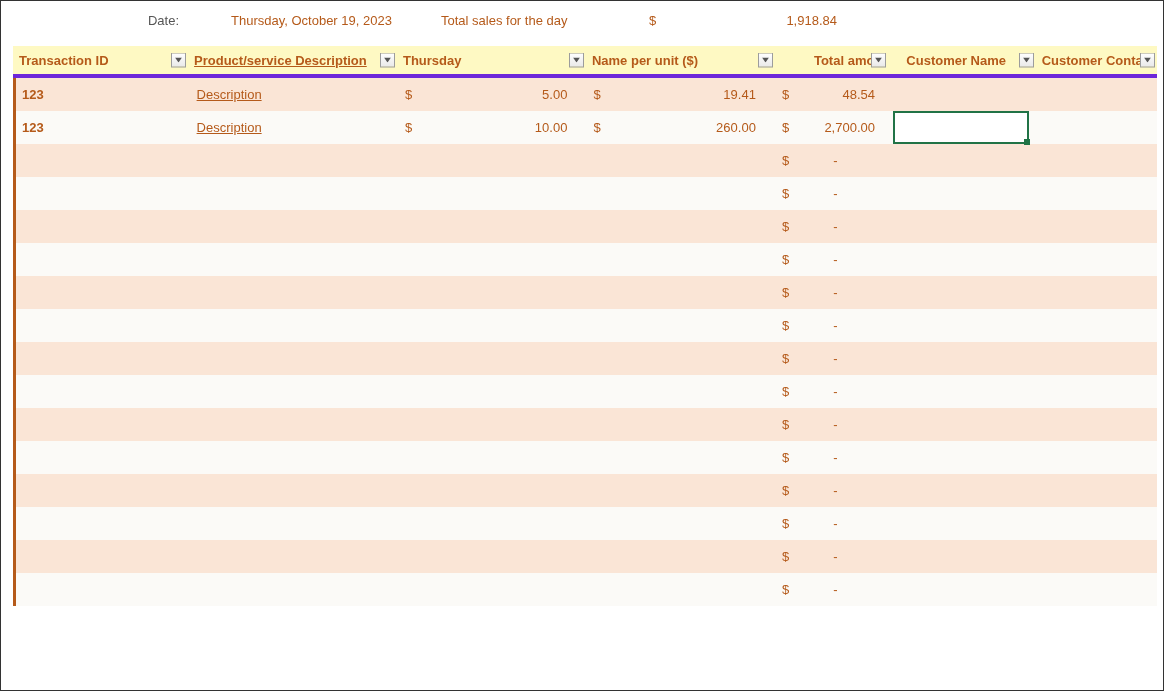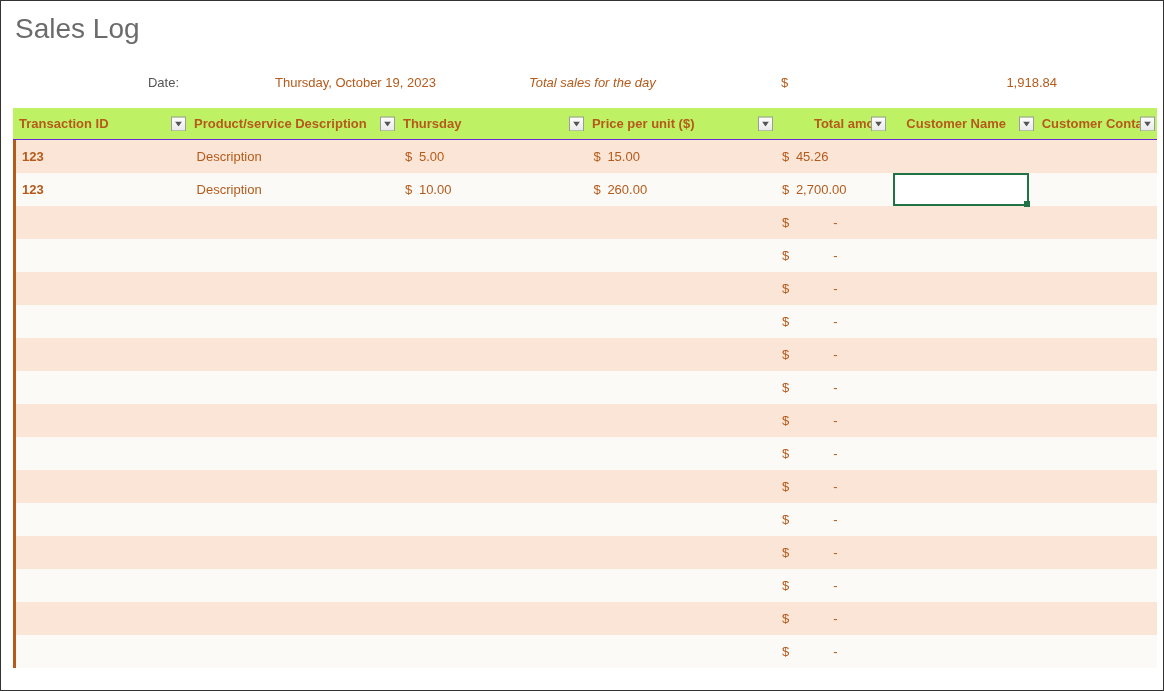--- a/index.html
+++ b/index.html
@@ -25,36 +25,34 @@
       margin-bottom: 30px;
       margin-left: 2px;
     }
     .summary-row {
       display: flex;
       align-items: center;
       font-size: 13px;
       color: #b55a1a;
       margin-bottom: 18px;
       padding-left: 2px;
-      gap: 44px;
     }
     .summary-label-date {
       width: 176px;
       text-align: right;
       padding-right: 12px;
       color: #555;
     }
     .summary-value-date {
       width: 210px;
       margin-left: 40px;
     }
     .summary-label-total {
       width: 208px;
       text-align: left;
-      font-style: italic;
     }
     .summary-currency {
       width: 20px;
       text-align: left;
     }
     .summary-spacer {
       width: 108px;
     }
     .summary-value-total {
       width: 60px;
@@ -63,22 +61,22 @@
     .table-wrap {
       width: 100%;
     }
     .header-row {
       display: flex;
       align-items: center;
       color: #b55a1a;
       font-weight: 700;
       font-size: 13px;
       height: 32px;
-      border-bottom: 1px solid #6d28d9;
-      background: #bef264;
+      border-bottom: 4px solid #6d28d9;
+      background: #fef9c3;
     }
     .data-row {
       display: flex;
       align-items: center;
       height: 33px;
       font-size: 13px;
       color: #b55a1a;
     }
     .data-row.even {
       background: #fae5d6;
@@ -88,29 +86,29 @@
       background: #fbfaf7;
       border-left: 3px solid #b55a1a;
     }
     .col {
       position: relative;
       padding: 0 6px;
       overflow: hidden;
       white-space: nowrap;
     }
     .col-tid { width: 176px; font-weight: 700; }
-    .col-desc { width: 210px; }
+    .col-desc { width: 210px; text-decoration: underline; }
     .col-qty { width: 190px; }
     .col-price { width: 190px; }
     .col-amt { width: 114px; }
     .col-name { width: 136px; margin-left: 12px; }
     .col-contact { width: 122px; }
     .num-cell { display: flex; justify-content: space-between; }
     .num-cur { width: 14px; text-align: left; }
-    .num-val { text-align: left; flex: 1; padding-right: 14px; }
+    .num-val { text-align: right; flex: 1; padding-right: 14px; }
     .col-amt .num-val { padding-right: 8px; }
     .dash { text-align: center; }
     .filter-btn {
       position: absolute;
       right: 2px;
       top: 50%;
       transform: translateY(-50%);
       width: 15px;
       height: 15px;
       border: 1px solid #9c9c9c;
@@ -138,21 +136,20 @@
       bottom: -3px;
       width: 6px;
       height: 6px;
       background: #217346;
     }
   </style>
 </head>
 <body>
 
 <div class="container">
-  <h1 class="title">Sales Log</h1>
 
   <div class="summary-row">
     <div class="summary-label-date">Date:</div>
     <div class="summary-value-date">Thursday, October 19, 2023</div>
     <div class="summary-label-total">Total sales for the day</div>
     <div class="summary-currency">$</div>
     <div class="summary-spacer"></div>
     <div class="summary-value-total">1,918.84</div>
   </div>
 
@@ -176,21 +173,21 @@
       </div>
       <div class="col col-qty">
         <span>Thursday</span>
         <span class="filter-btn">
           <svg viewBox="0 0 7 5">
               <path d="M0 0 L7 0 L3.5 5 Z" fill="#555"></path>
             </svg>
         </span>
       </div>
       <div class="col col-price">
-        <span>Price per unit ($)</span>
+        <span>Name per unit ($)</span>
         <span class="filter-btn">
           <svg viewBox="0 0 7 5">
               <path d="M0 0 L7 0 L3.5 5 Z" fill="#555"></path>
             </svg>
         </span>
       </div>
       <div class="col col-amt" style="text-align:right;">
         <span>Total amou</span>
         <span class="filter-btn">
           <svg viewBox="0 0 7 5">
@@ -222,27 +219,27 @@
           <div class="col col-desc" style="font-weight:400;">Description</div>
           <div class="col col-qty">
             <div class="num-cell">
               <span class="num-cur">$</span>
               <span class="num-val">5.00</span>
             </div>
           </div>
           <div class="col col-price">
             <div class="num-cell">
               <span class="num-cur">$</span>
-              <span class="num-val">15.00</span>
-            </div>
-          </div>
-          <div class="col col-amt">
-            <div class="num-cell">
-              <span class="num-cur">$</span>
-              <span class="num-val">45.26</span>
+              <span class="num-val">19.41</span>
+            </div>
+          </div>
+          <div class="col col-amt">
+            <div class="num-cell">
+              <span class="num-cur">$</span>
+              <span class="num-val">48.54</span>
             </div>
           </div>
           <div class="col col-name"></div>
           <div class="col col-contact"></div>
         </div>
         <div class="data-row odd">
           <div class="col col-tid">123</div>
           <div class="col col-desc" style="font-weight:400;">Description</div>
           <div class="col col-qty">
             <div class="num-cell">

